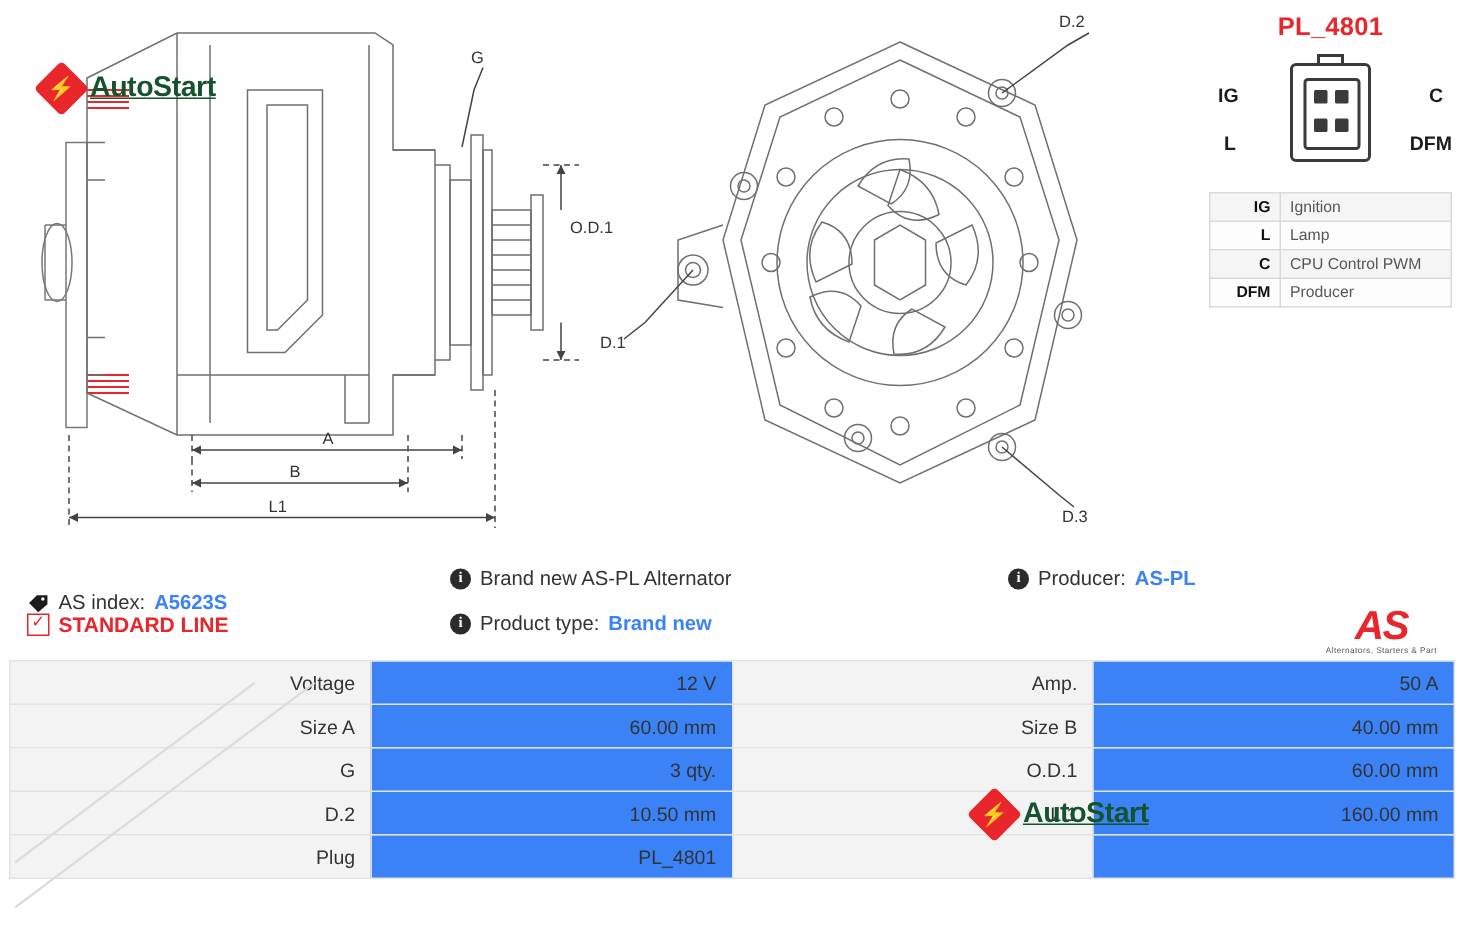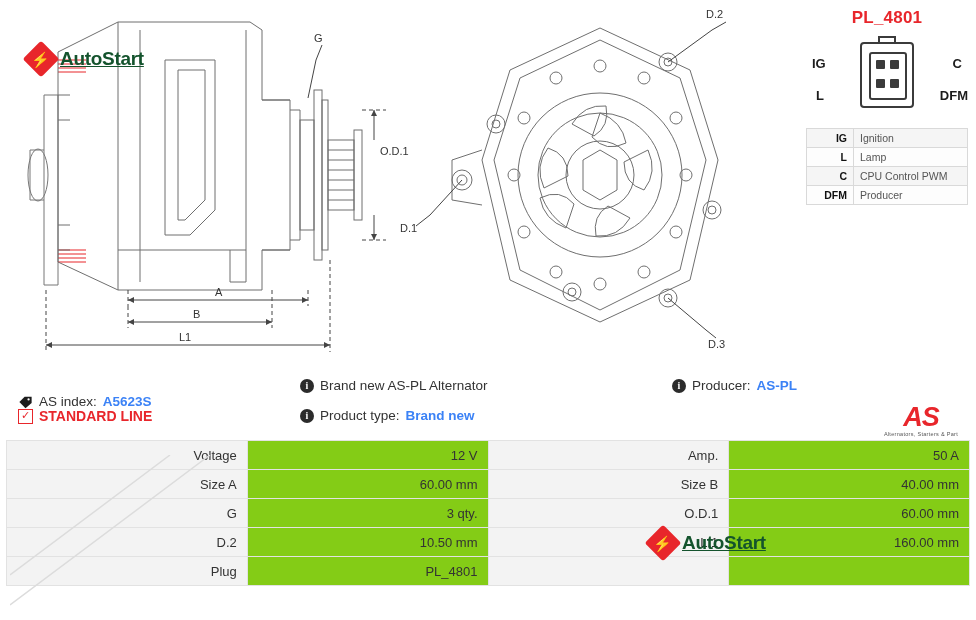--- a/index.html
+++ b/index.html
@@ -85,21 +85,21 @@
 
   
   table.specs{
     position:absolute;left:6px;top:440px;width:964px;
     border-collapse:collapse;font-size:13px;
   }
   table.specs td{
     border:1px solid #e2e2e2;height:28px;padding:0 10px;color:#333;
   }
   td.k{width:195px;text-align:right;background:#f3f3f3;}
-  td.v{width:195px;text-align:right;background:#84cc16;}
+  td.v{width:195px;text-align:right;background:#3b82f6;}
 
   
   .wm{position:absolute;display:flex;align-items:center;gap:6px;pointer-events:none;}
   .wm .bolt{
     width:26px;height:26px;background:#e8262b;
     display:flex;align-items:center;justify-content:center;
     transform:rotate(45deg);border-radius:3px;
   }
   .wm .bolt span{transform:rotate(-45deg);color:#fff;font-weight:bold;font-size:15px;line-height:1;}
   .wm .wtxt{font-weight:bold;font-size:19px;color:#14532d;letter-spacing:-.3px;text-decoration:underline;}

